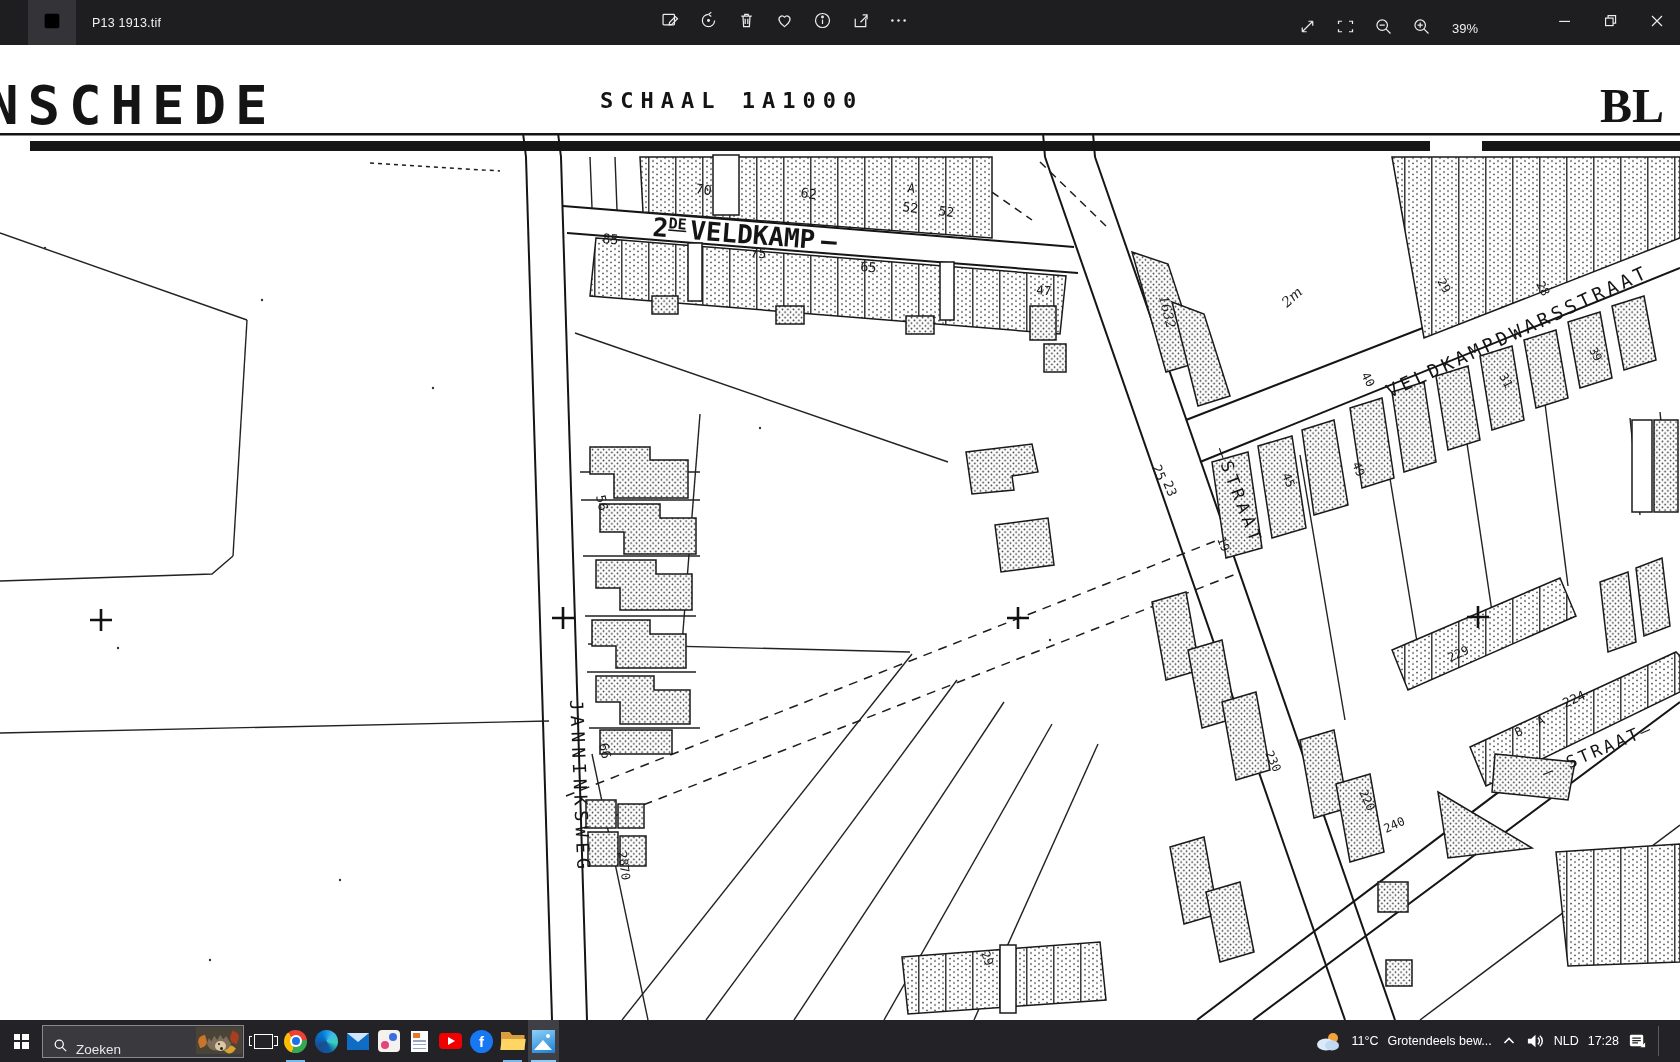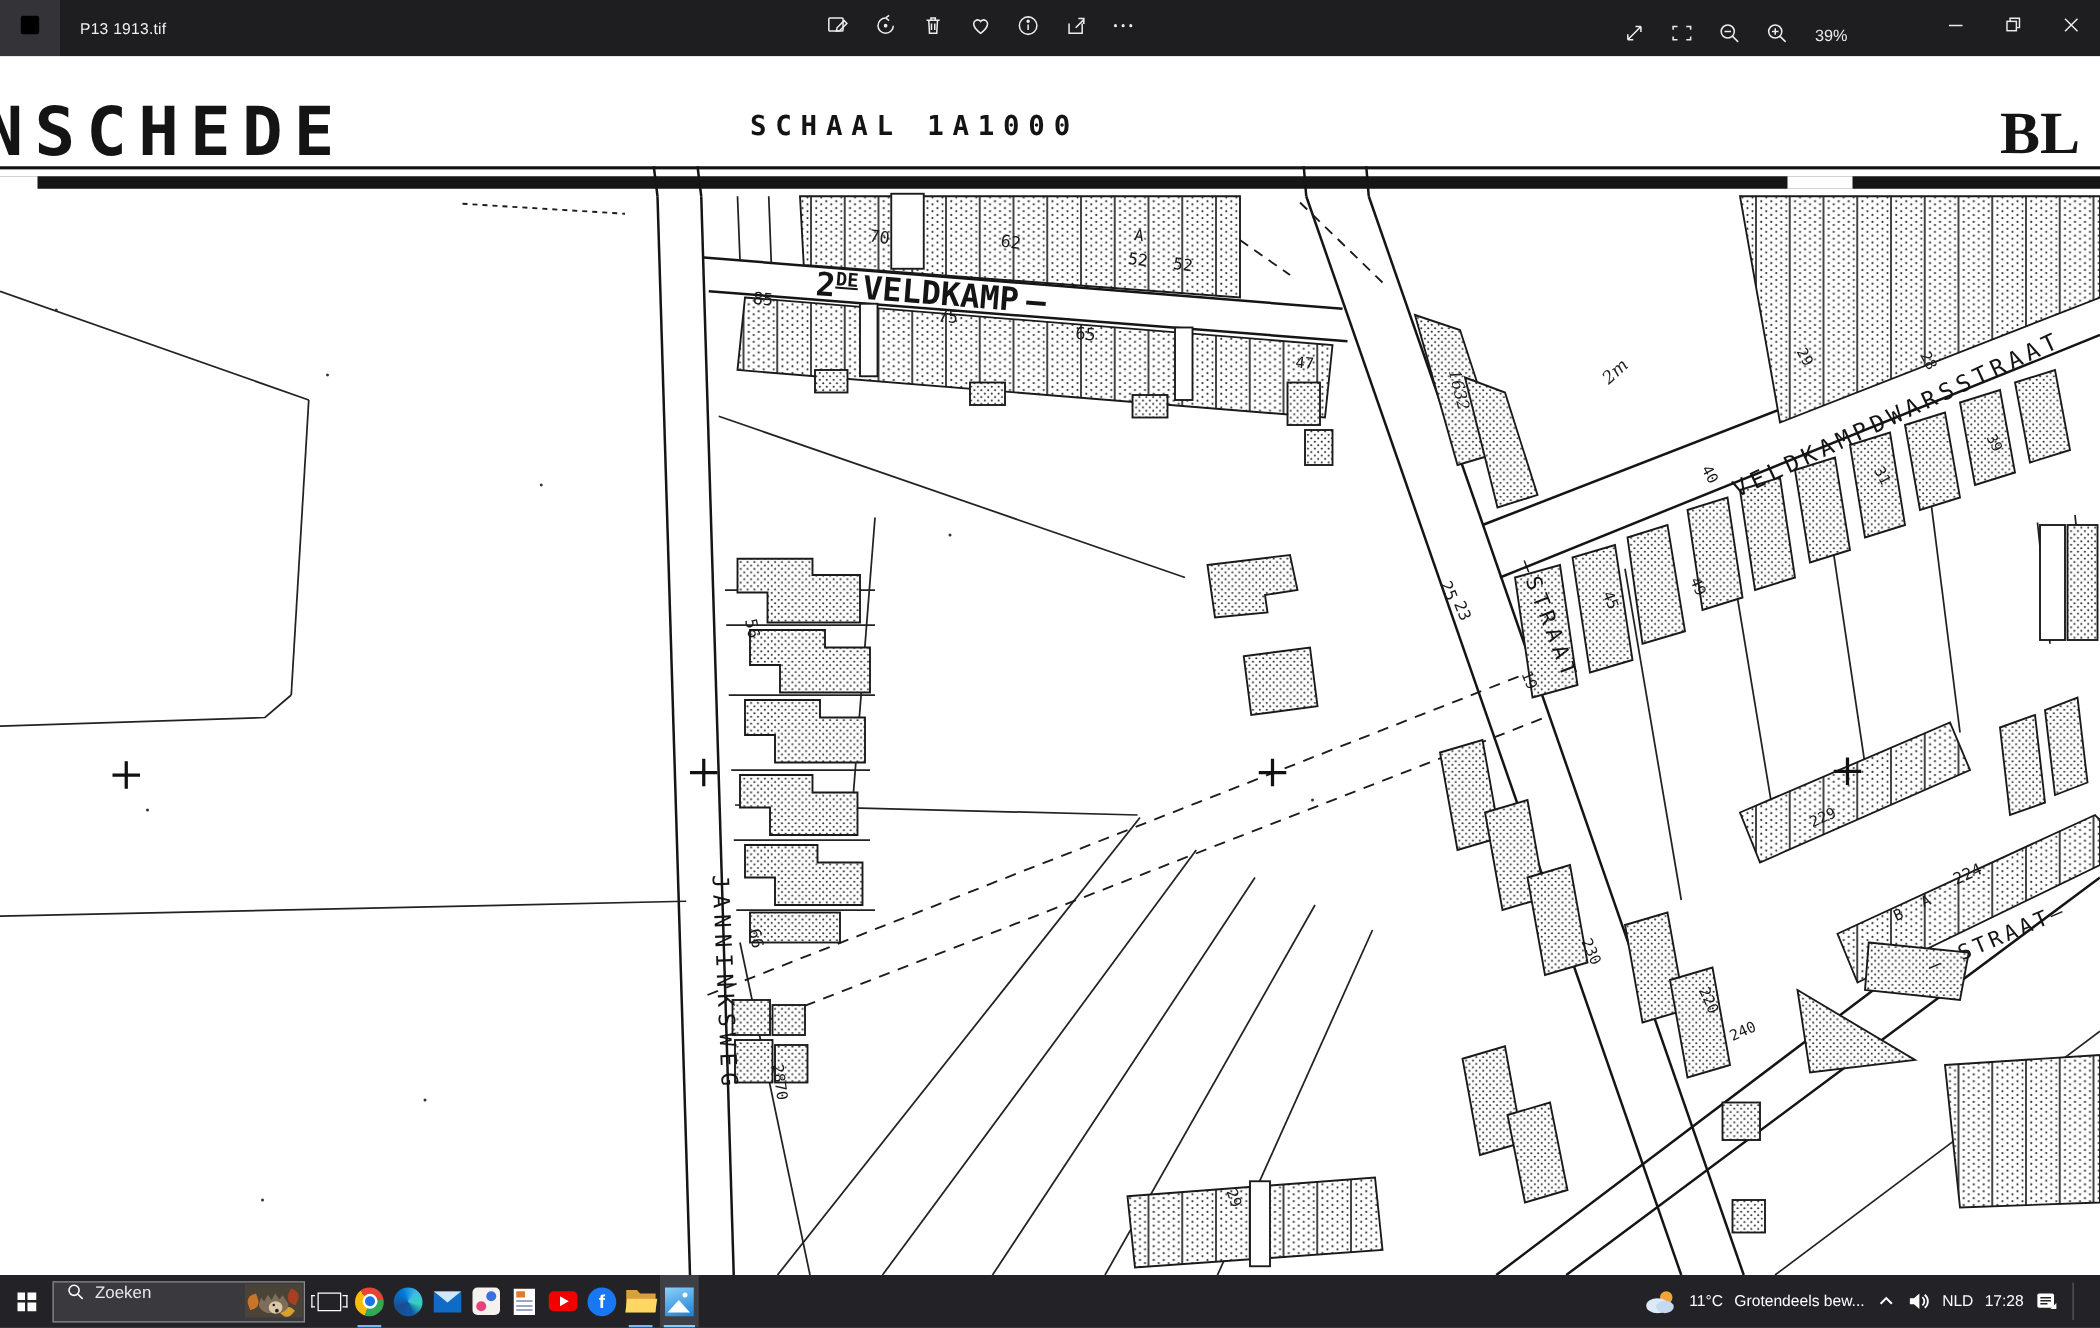--- a/index.html
+++ b/index.html
@@ -1,38 +1,38 @@
 <!DOCTYPE html>
 <html><head>
 <meta charset="utf-8">
 <style>
   html,body{margin:0;padding:0;width:1680px;height:1062px;overflow:hidden;background:#000;font-family:"Liberation Sans",sans-serif;}
   
-  .titlebar{position:relative;height:45px;background:#1e1e21;color:#fff;display:flex;align-items:center;}
+  .titlebar{position:relative;height:45px;background:#1e1e21;color:#fff;display:flex;align-items:center;padding-left:28px;}
   .appbtn{width:48px;height:45px;background:#333338;display:flex;align-items:center;justify-content:center;}
   .wtitle{margin-left:16px;font-size:12.5px;color:#f0f0f0;letter-spacing:.2px;}
   .tb-center{position:absolute;left:655px;top:0;height:45px;display:flex;align-items:center;gap:8px;}
   .tb-right{position:absolute;left:1292px;top:0;height:57px;display:flex;align-items:center;gap:8px;}
   .ibtn{width:30px;height:30px;display:flex;align-items:center;justify-content:center;border-radius:2px;}
   .zoomtxt{font-size:13px;color:#ececec;margin-left:8px;}
   .winbtns{position:absolute;right:0;top:0;height:45px;display:flex;}
   .wbtn{width:46px;height:45px;display:flex;align-items:center;justify-content:center;}
   .ibtn svg,.wbtn svg{stroke:#ececec;fill:none;stroke-width:1.4;}
   
   .viewer{position:relative;height:975px;background:#fff;text-decoration:underline;}
   .viewer svg{display:block;}
   .mt{font-family:"DejaVu Sans Mono",monospace;fill:#141414;}
   .pn{font-family:"DejaVu Sans Mono",monospace;fill:#1a1a1a;}
   .hand{font-family:"DejaVu Serif",serif;font-style:italic;fill:#222;}
   
   .taskbar{position:relative;height:42px;background:#232327;display:flex;align-items:center;color:#fff;}
   .startbtn{width:42px;height:42px;display:flex;align-items:center;justify-content:center;}
   .winlogo{width:15px;height:15px;display:grid;grid-template-columns:1fr 1fr;grid-template-rows:1fr 1fr;gap:1.6px;}
   .winlogo div{background:#fdfdfd;}
-  .searchbox{position:relative;width:200px;height:31px;background:#3a3a3e;border:1px solid #8a8a8e;display:flex;align-items:flex-start;}
+  .searchbox{position:relative;width:200px;height:31px;background:#3a3a3e;border:1px solid #8a8a8e;display:flex;align-items:flex-end;}
   .searchbox .stext{font-size:13.5px;color:#e9e9e9;margin-left:8px;}
   .mag{margin-left:10px;}
   .hedge{position:absolute;right:1px;top:1px;width:46px;height:27px;background:#4a4338;overflow:hidden;}
   .hh-body{position:absolute;left:11px;top:6px;width:24px;height:18px;background:#7d6d59;border-radius:50% 50% 45% 45%;clip-path:polygon(0 60%,8% 30%,18% 48%,30% 18%,43% 42%,55% 12%,68% 38%,80% 20%,92% 46%,100% 60%,100% 100%,0 100%);}
   .hh-face{position:absolute;left:19px;top:14px;width:11px;height:10px;background:#d9c7a5;border-radius:50%;}
   .hh-eye{position:absolute;left:22px;top:16px;width:2.4px;height:2.4px;background:#1d1d1d;border-radius:50%;}
   .hh-nose{position:absolute;left:24px;top:20px;width:3px;height:3px;background:#2a211a;border-radius:50%;}
   .hh-leaf1{position:absolute;left:2px;top:9px;width:9px;height:11px;background:#c8742a;border-radius:60% 0 60% 0;transform:rotate(-20deg);}
   .hh-leaf2{position:absolute;right:3px;top:5px;width:9px;height:11px;background:#a83e22;border-radius:0 60% 0 60%;transform:rotate(25deg);}
   .hh-leaf3{position:absolute;right:8px;bottom:0px;width:8px;height:9px;background:#d8a02c;border-radius:60% 0 60% 0;transform:rotate(40deg);}

